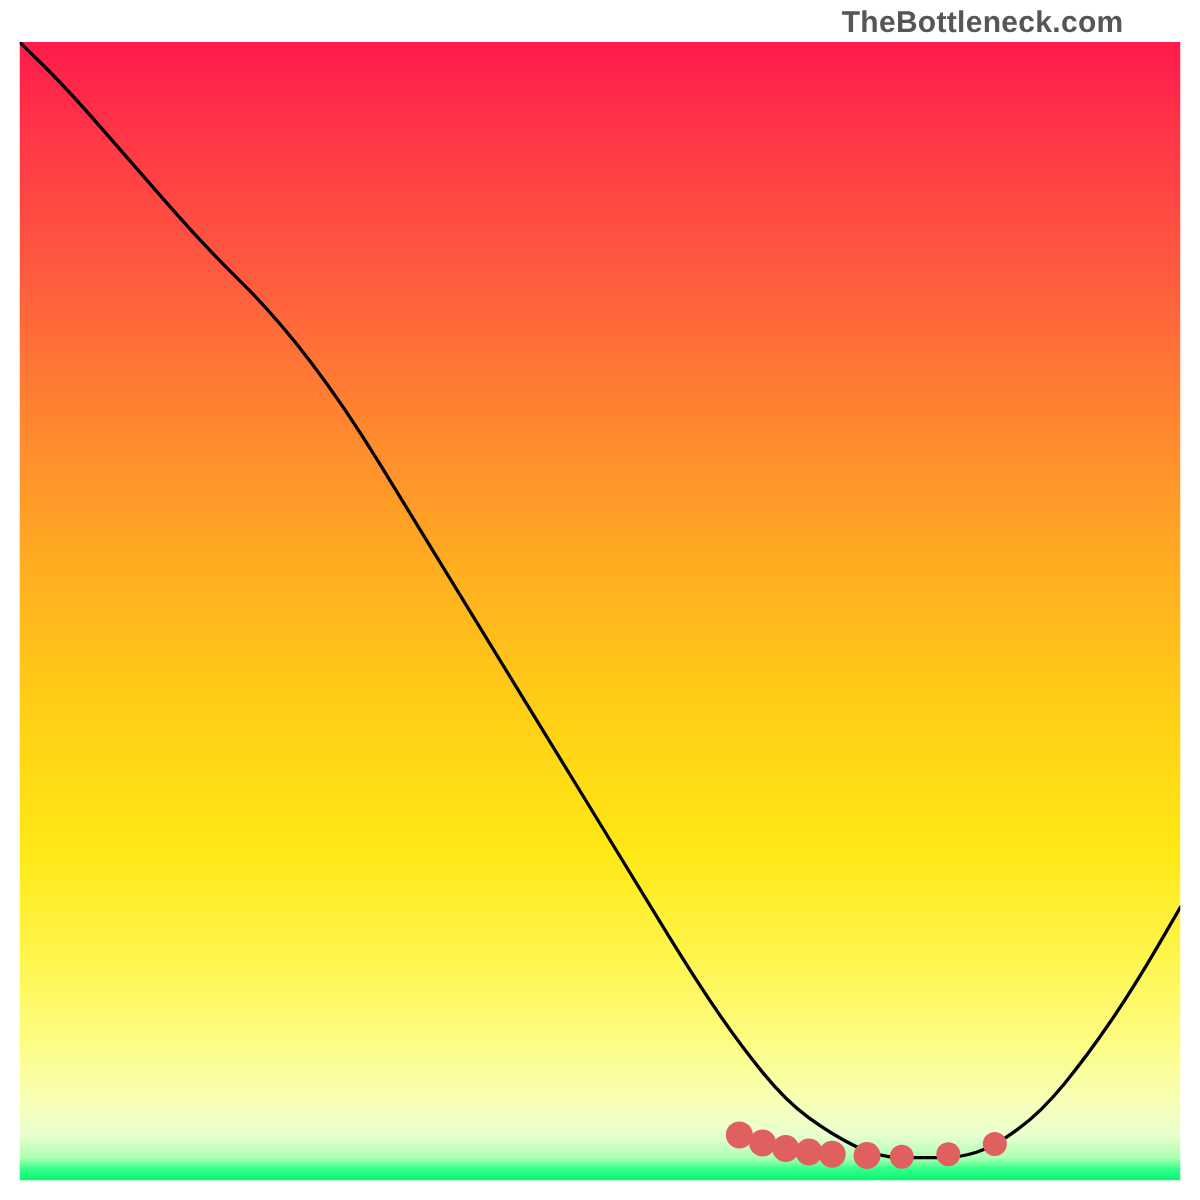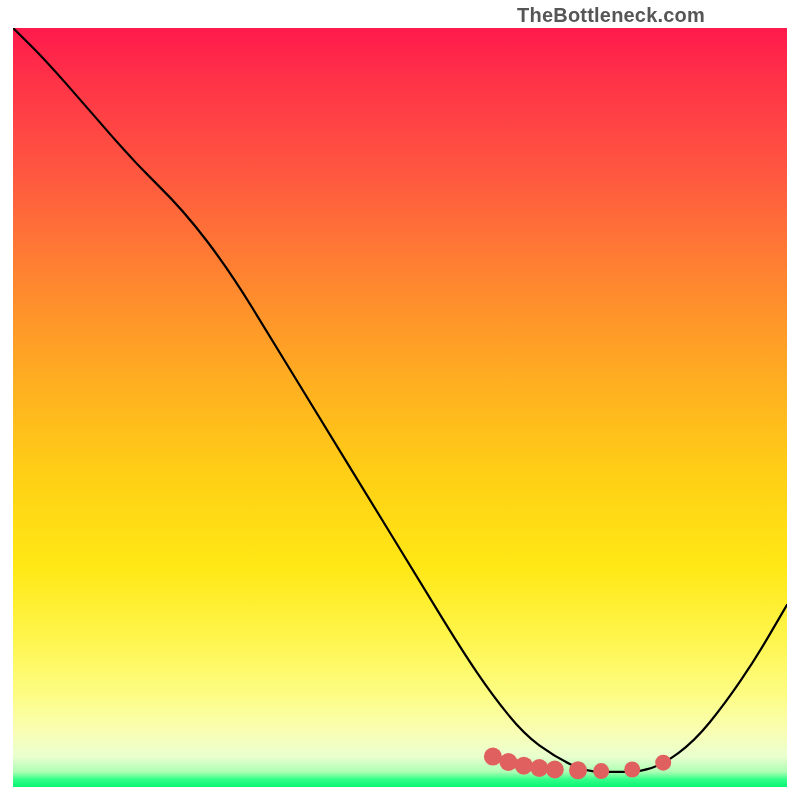--- a/index.html
+++ b/index.html
@@ -8,20 +8,21 @@
     width: 800px;
     height: 800px;
     overflow: hidden;
     font-family: Arial, Helvetica, sans-serif;
     background: #ffffff;
   }
   .canvas {
     position: relative;
     width: 718px;
     height: 800px;
+    padding-left: 44px;
   }
   .plot-area {
     position: absolute;
     left: 13px;
     top: 28px;
     width: 774px;
     height: 759px;
     overflow: hidden;
   }
   .gradient {

